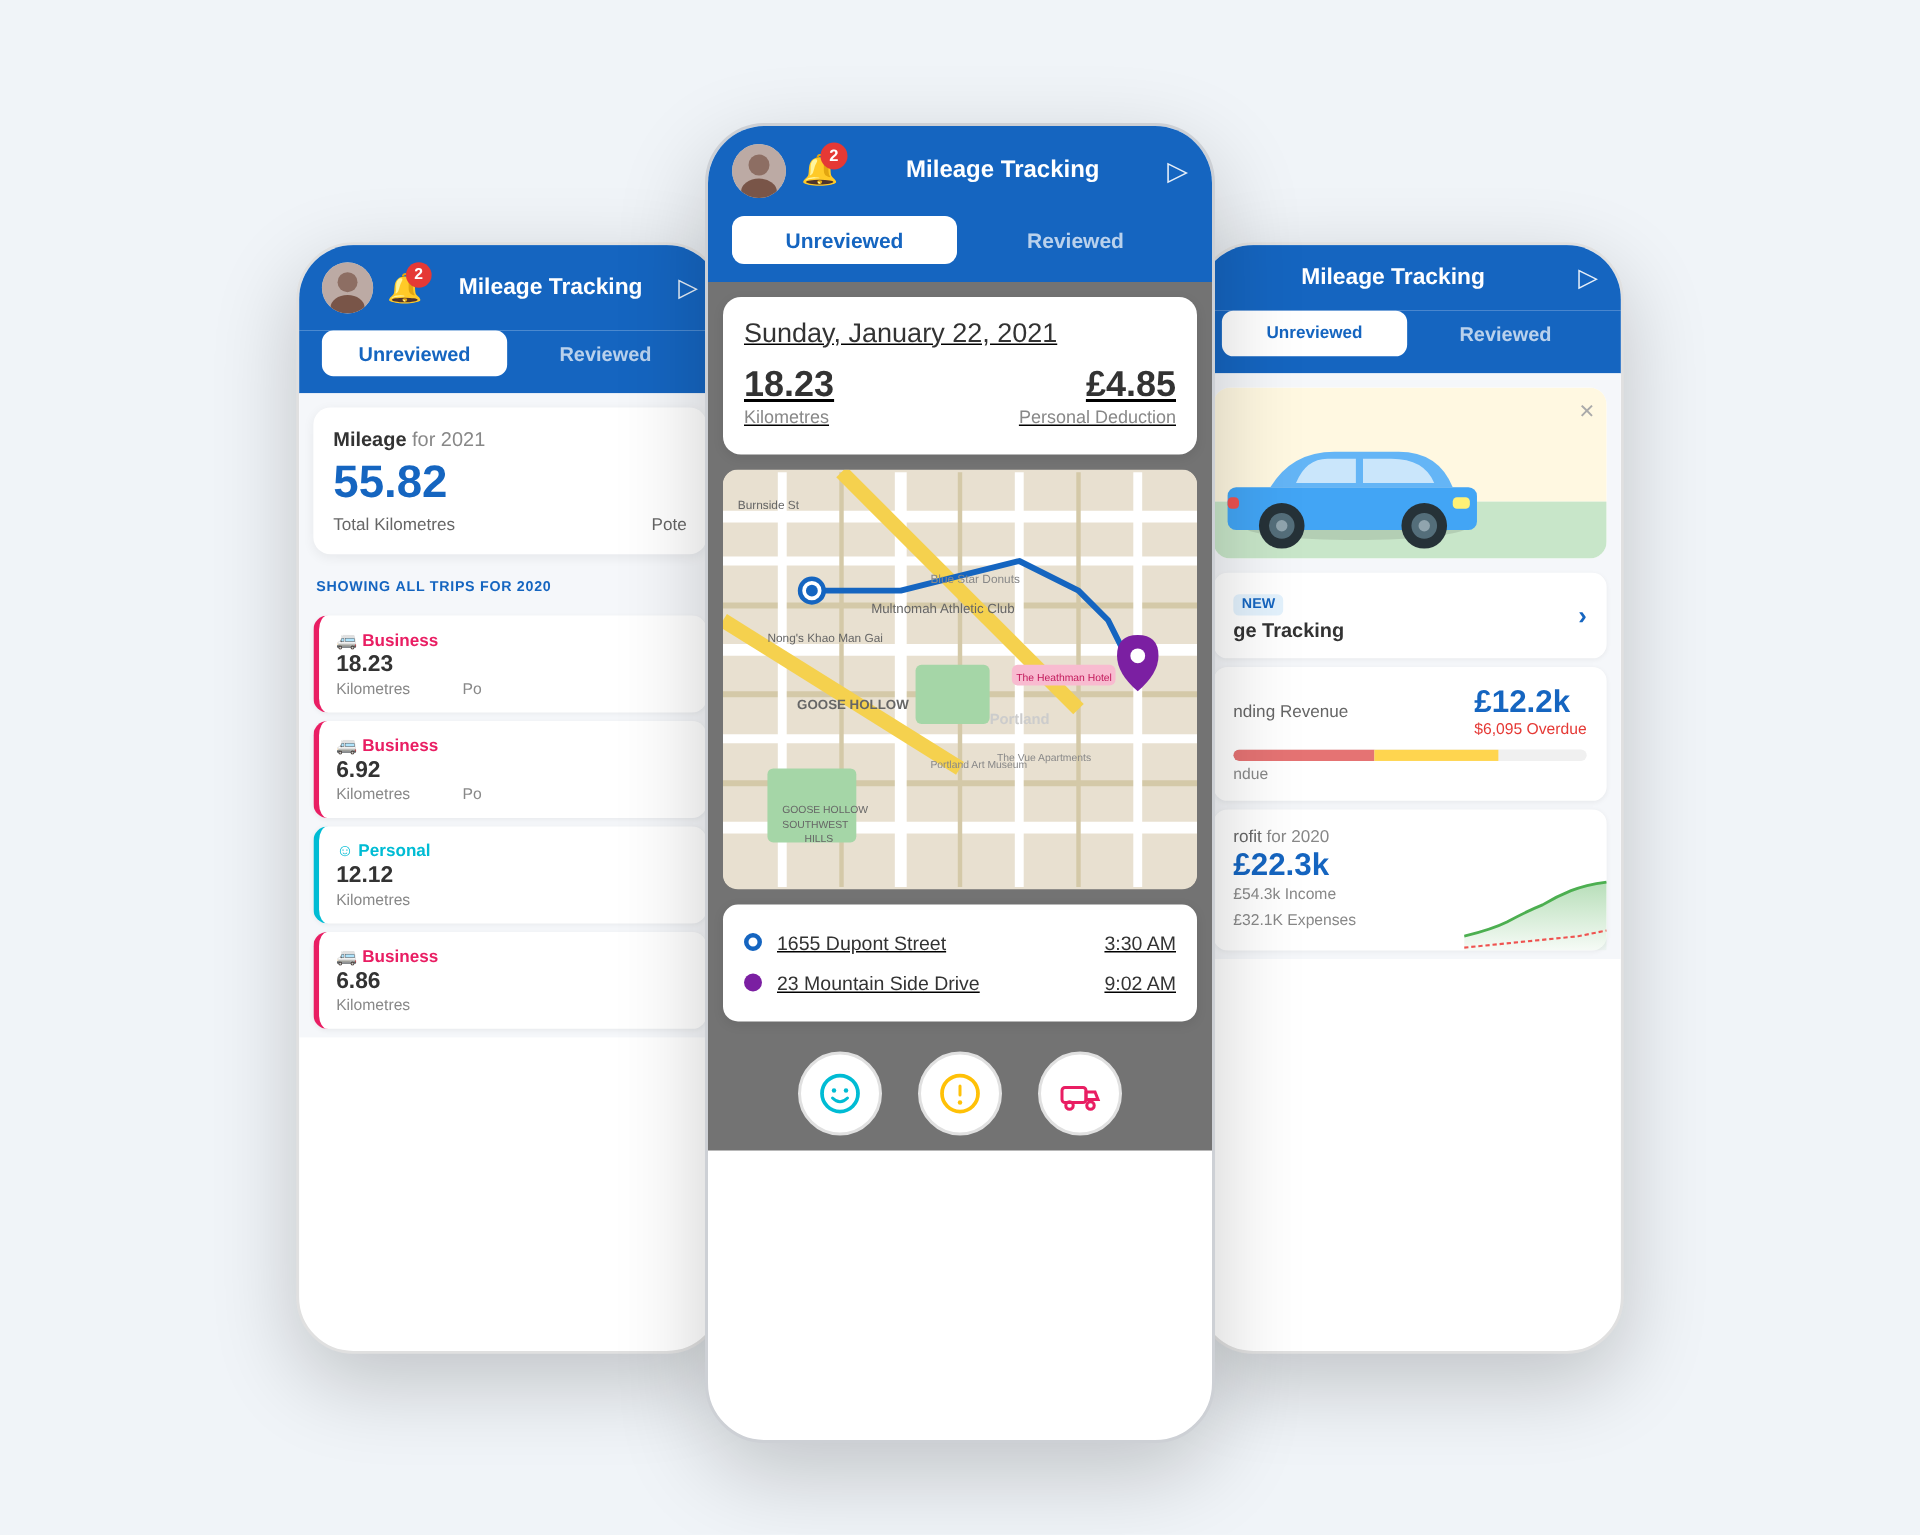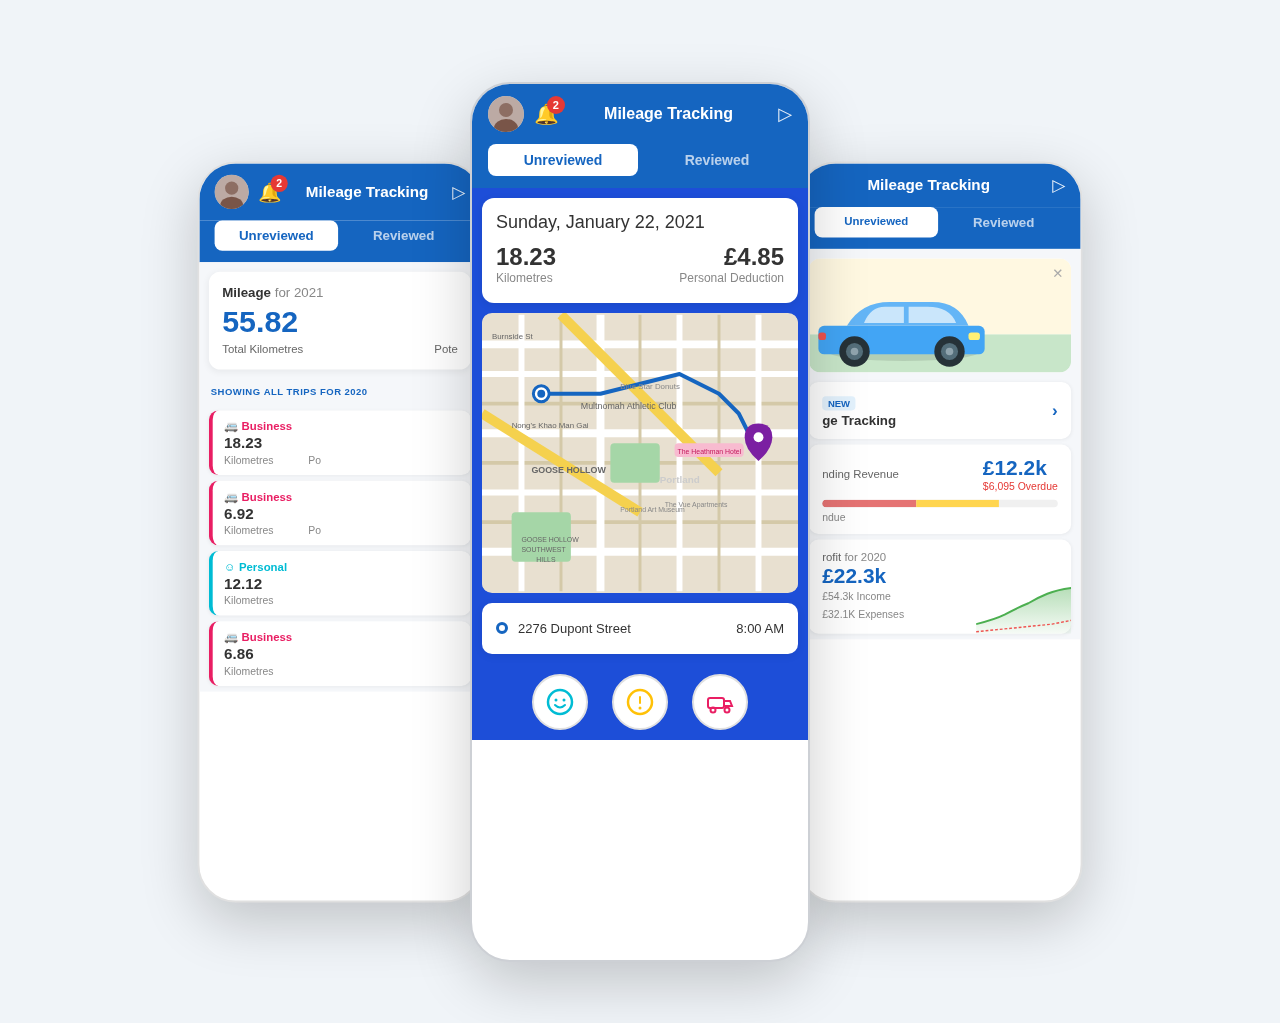--- a/index.html
+++ b/index.html
@@ -639,21 +639,21 @@
       </div>
       <div class="header-title">Mileage Tracking</div>
       <div class="send-icon">▷</div>
     </div>
 
     <div class="tab-bar">
       <div class="tab tab-active">Unreviewed</div>
       <div class="tab tab-inactive">Reviewed</div>
     </div>
 
-    <div style="background:#1d4ed8; flex:1; overflow:hidden;">
+    <div style="background:#737373; flex:1; overflow:hidden;text-decoration:underline;">
 
       <div class="date-card">
         <div class="date-text">Sunday, January 22, 2021</div>
         <div class="stats-row">
           <div>
             <div class="stat-number">18.23</div>
             <div class="stat-label">Kilometres</div>
           </div>
           <div style="text-align:right;">
             <div class="stat-number-right">£4.85</div>
@@ -715,22 +715,27 @@
 
             <rect x="195" y="130" width="70" height="14" rx="4" fill="#f8bbd0"></rect>
             <text x="198" y="141" font-size="7" fill="#c2185b">The Heathman Hotel</text>
           </svg>
         </div>
       </div>
 
       <div class="route-info">
         <div class="route-point">
           <div class="route-dot"></div>
-          <div class="route-address">2276 Dupont Street</div>
-          <div class="route-time">8:00 AM</div>
+          <div class="route-address">1655 Dupont Street</div>
+          <div class="route-time">3:30 AM</div>
+        </div>
+        <div class="route-point">
+          <div class="route-dot-purple"></div>
+          <div class="route-address">23 Mountain Side Drive</div>
+          <div class="route-time">9:02 AM</div>
         </div>
       </div>
 
       <div class="bottom-icons">
         <div class="bottom-icon-circle smiley" style="color:#00bcd4; border-color:#e0e0e0;">
           <svg width="28" height="28" viewBox="0 0 28 28" fill="none" xmlns="http://www.w3.org/2000/svg">
             <circle cx="14" cy="14" r="12" stroke="#00bcd4" stroke-width="2.5"></circle>
             <circle cx="10" cy="12" r="1.5" fill="#00bcd4"></circle>
             <circle cx="18" cy="12" r="1.5" fill="#00bcd4"></circle>
             <path d="M9 17 Q14 22 19 17" stroke="#00bcd4" stroke-width="2" fill="none" stroke-linecap="round"></path>

